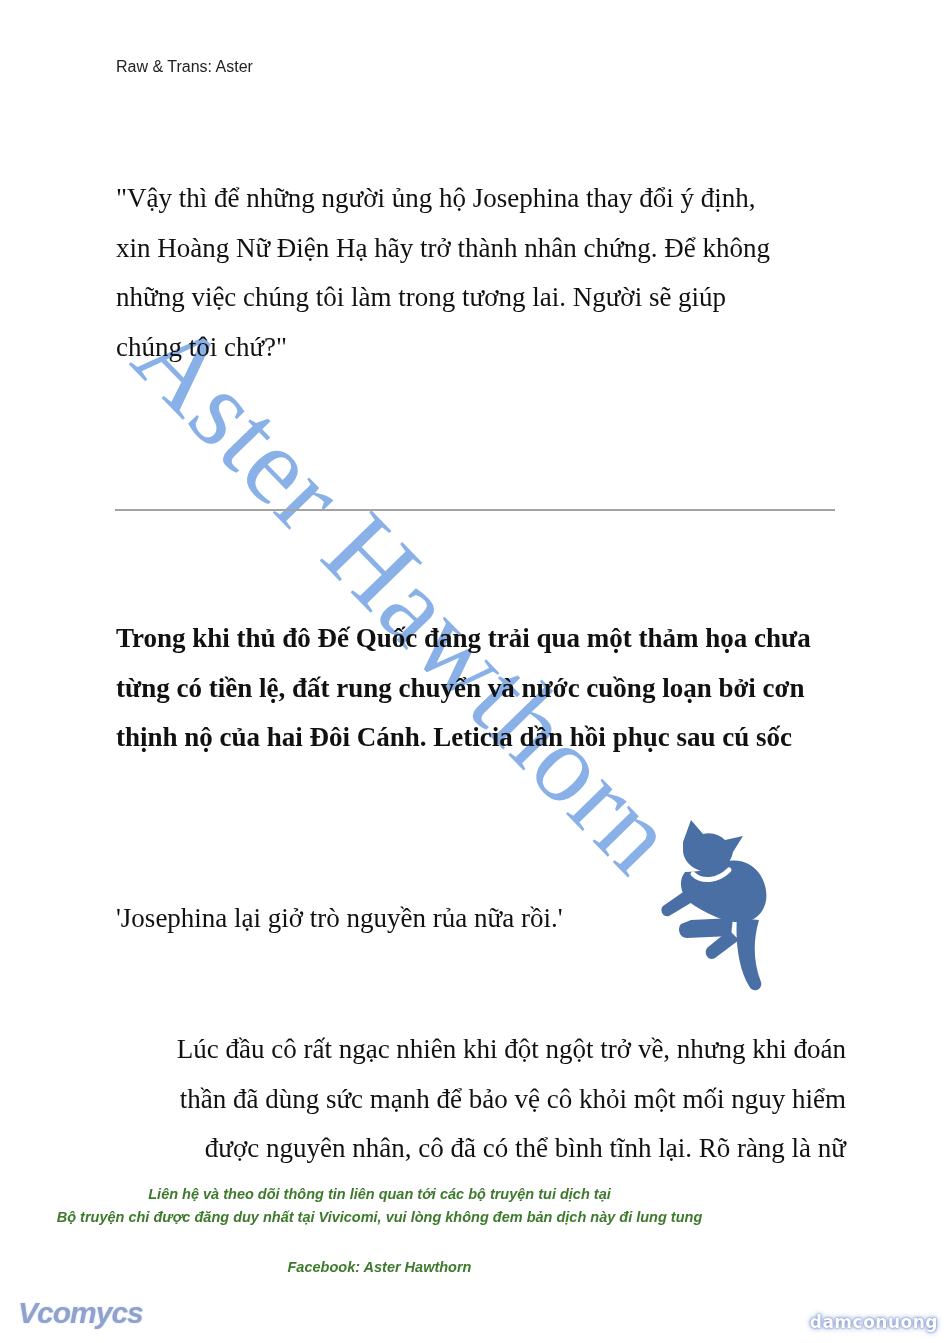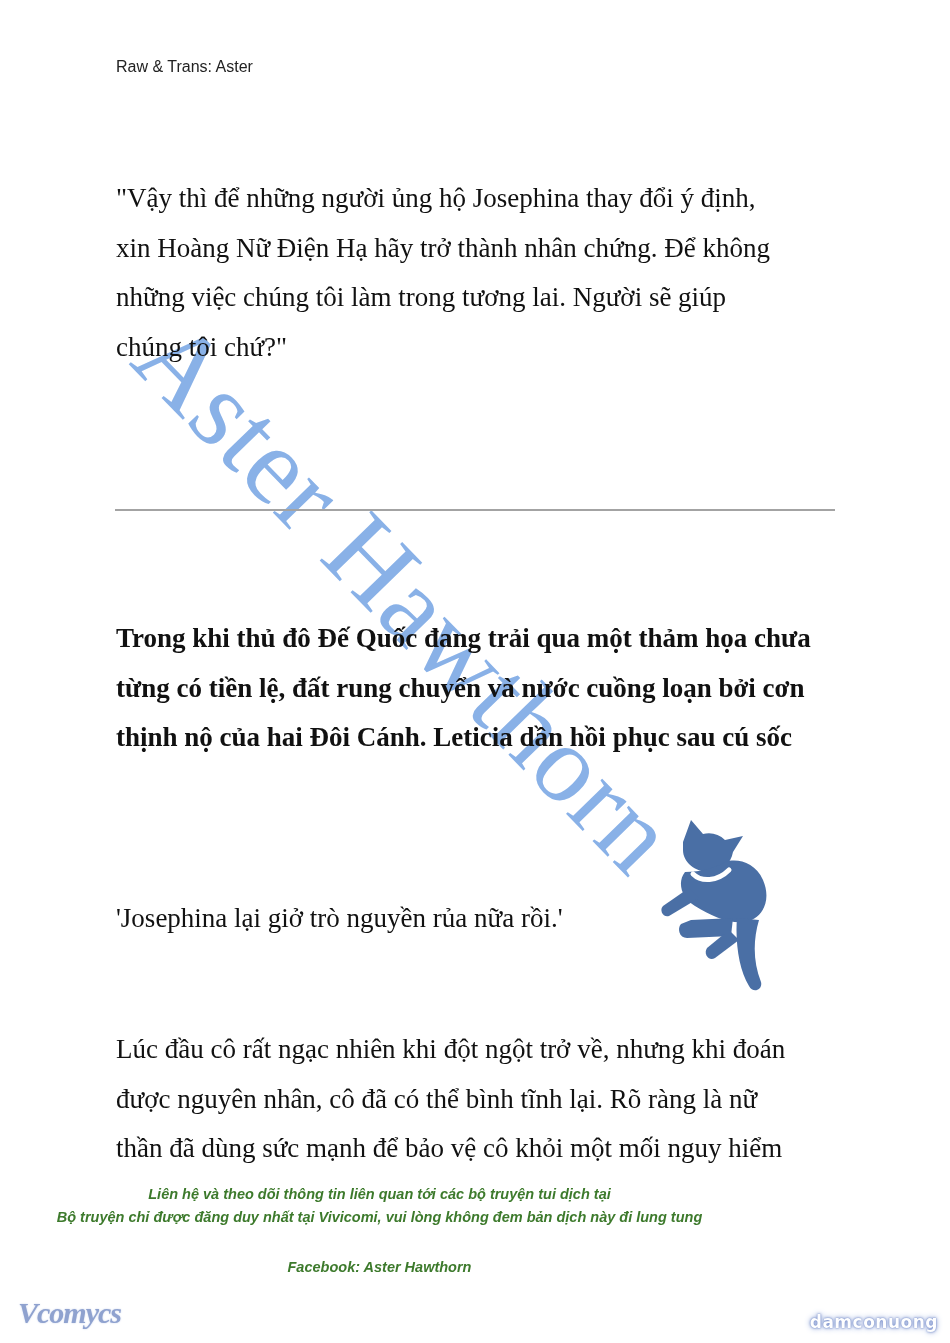--- a/index.html
+++ b/index.html
@@ -13,21 +13,21 @@
     }
     .para {
       position: absolute; left: 116px; width: 730px;
       font-family: "Liberation Serif", serif; font-size: 27px; color: #111;
       line-height: 49.5px; margin: 0;
     }
     .para .line { display: block; white-space: nowrap; }
     #p1 { top: 174px; }
     #p2 { top: 614px; font-weight: bold; }
     #p3 { top: 894px; }
-    #p4 { top: 1025px; }
+    #p4 { top: 1025px; text-align: right; }
     .divider {
       position: absolute; left: 115px; top: 509px; width: 720px; height: 2px;
       background: #a3a3a3;
     }
     .watermark {
       position: absolute; left: 405px; top: 596px;
       transform: translate(-50%, -50%) rotate(45.8deg);
       font-family: "Liberation Serif", serif; font-size: 110px; color: #7fabe6;
       white-space: nowrap; opacity: 0.92; pointer-events: none; letter-spacing: 1px;
     }
@@ -35,21 +35,21 @@
     .notice {
       position: absolute; left: 0; width: 759px; text-align: center;
       font-family: "Liberation Sans", sans-serif; font-weight: bold; font-style: italic;
       font-size: 14.5px; color: #3d7a2c;
     }
     #n1 { top: 1209px; }
     #n2 { top: 1186px; }
     #n3 { top: 1259px; }
     .logo-left {
       position: absolute; left: 18px; top: 1296px;
-      font-family: Liberation Serif, serif; font-weight: bold; font-style: italic;
+      font-family: Liberation Sans, sans-serif; font-weight: bold; font-style: italic;
       font-size: 30px; color: #8fa2cf; letter-spacing: -1px;
       text-shadow: 0 0 2px #c9d3ea;
     }
     .logo-right {
       position: absolute; right: 12px; top: 1312px;
       font-family: "DejaVu Sans", sans-serif; font-weight: bold; font-size: 17px;
       color: #ffffff; letter-spacing: 0.5px;
       text-shadow: 0 0 3px #6f87c7, 0 0 6px #8ea3d8, 0 0 1px #5a74b8;
     }
   </style>
@@ -74,22 +74,22 @@
   <span class="line">từng có tiền lệ, đất rung chuyển và nước cuồng loạn bởi cơn</span>
   <span class="line">thịnh nộ của hai Đôi Cánh. Leticia dần hồi phục sau cú sốc</span>
 </div>
 
 <div class="para" id="p3">
   <span class="line">'Josephina lại giở trò nguyền rủa nữa rồi.'</span>
 </div>
 
 <div class="para" id="p4">
   <span class="line">Lúc đầu cô rất ngạc nhiên khi đột ngột trở về, nhưng khi đoán</span>
+  <span class="line">thần đã dùng sức mạnh để bảo vệ cô khỏi một mối nguy hiểm</span>
   <span class="line">được nguyên nhân, cô đã có thể bình tĩnh lại. Rõ ràng là nữ</span>
-  <span class="line">thần đã dùng sức mạnh để bảo vệ cô khỏi một mối nguy hiểm</span>
 </div>
 
 <svg class="cat" viewBox="0 0 120 180" xmlns="http://www.w3.org/2000/svg">
   <g fill="#4a6fa5">
 
     <path d="M28 30 L36 8 L48 22 C56 20 64 22 70 28 L88 24 L78 40 C76 52 66 60 54 60 C40 60 28 50 28 38 Z"></path>
 
     <path d="M30 60 C22 70 26 86 40 94 C56 104 74 112 90 110 C110 106 116 86 108 68 C100 50 82 46 70 50 C60 56 46 60 30 60 Z"></path>
 
     <path d="M34 76 L8 94 C4 98 8 106 14 104 L44 86 Z"></path>

